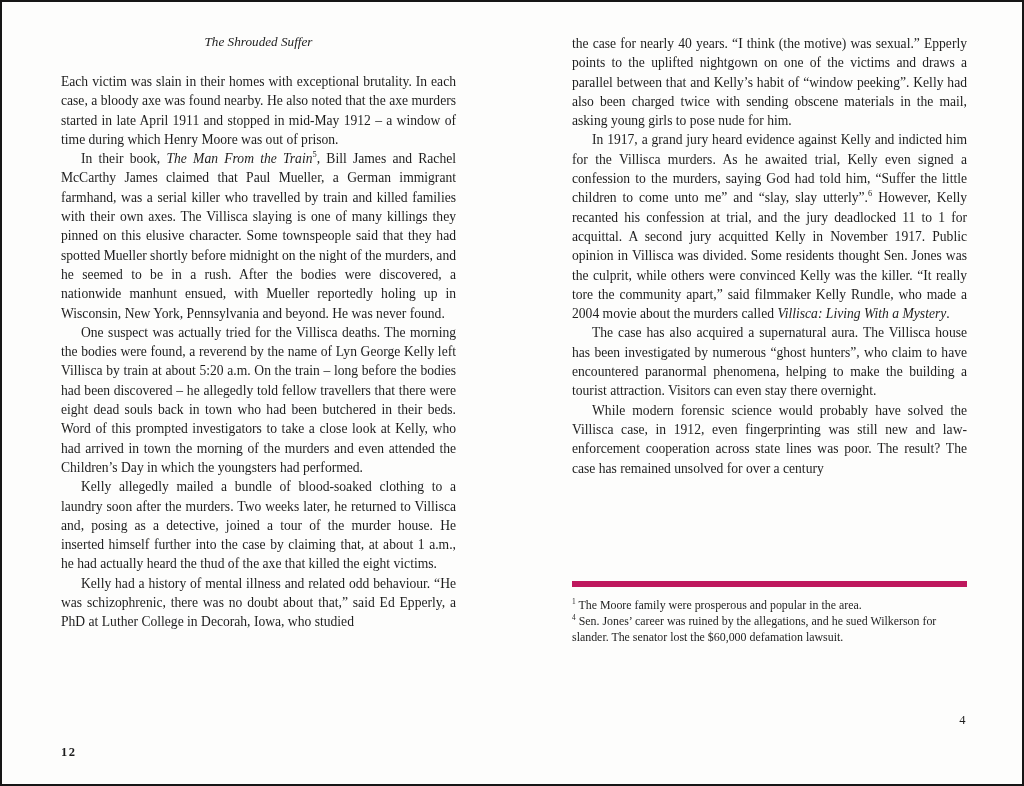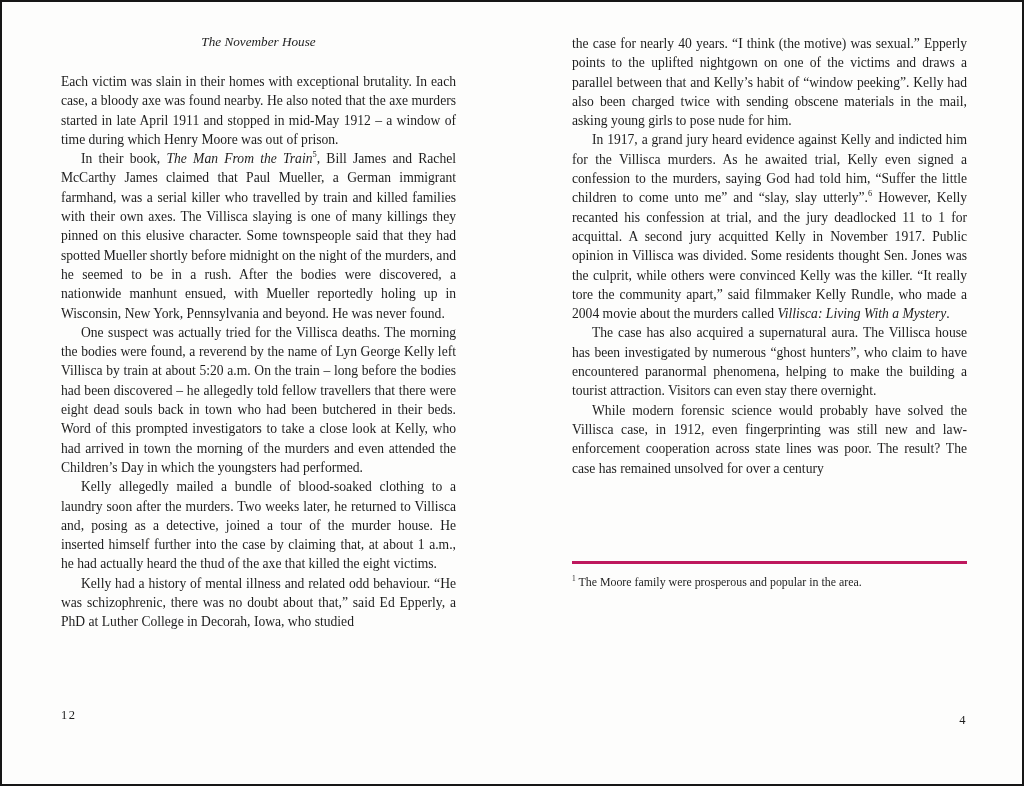--- a/index.html
+++ b/index.html
@@ -41,66 +41,67 @@
   .body-text p.indent { text-indent: 20px; }
   .body-text em { }
   .body-text sup, .footnote sup {
     font-size: 0.62em;
     vertical-align: super;
     line-height: 0;
   }
   .footnotes {
     position: absolute;
     left: 570px;
-    top: 559px;
+    top: 579px;
     width: 395px;
-    border-top: 3px solid #be185d;
+    border-top: 6px solid #be185d;
     padding-top: 10px;
   }
   .footnote {
     font-size: 11.9px;
     line-height: 16.2px;
     text-align: left;
     color: #1f1f1f;
   }
   .page-number {
     position: absolute;
     font-size: 12.5px;
     letter-spacing: 1.5px;
     color: #1d1d1d;
   }
-  .page-number.left  { left: 59px;  top: 706px; }
+  .page-number.left  { left: 59px;  top: 743px; font-weight: bold; }
   .page-number.right { left: 570px; top: 711px; width: 395px; text-align: right; }
 </style>
 </head>
 <body>
 
 <div class="spread">
 
   <div class="page-col left">
-    <div class="running-head">The November House</div>
+    <div class="running-head">The Shrouded Suffer</div>
     <div class="body-text">
         <p><span>Each victim was slain in their homes with exceptional brutality. In each case, a bloody axe was found nearby. He also noted that the axe murders started in late April 1911 and stopped in mid-May 1912 – a window of time during which Henry Moore was out of prison.</span></p>
         <p class="indent"><span>In their book, </span><em>The Man From the Train</em><sup>5</sup><span>, Bill James and Rachel McCarthy James claimed that Paul Mueller, a German immigrant farmhand, was a serial killer who travelled by train and killed families with their own axes. The Villisca slaying is one of many killings they pinned on this elusive character. Some townspeople said that they had spotted Mueller shortly before midnight on the night of the murders, and he seemed to be in a rush. After the bodies were discovered, a nationwide manhunt ensued, with Mueller reportedly holing up in Wisconsin, New York, Pennsylvania and beyond. He was never found.</span></p>
         <p class="indent"><span>One suspect was actually tried for the Villisca deaths. The morning the bodies were found, a reverend by the name of Lyn George Kelly left Villisca by train at about 5:20 a.m. On the train – long before the bodies had been discovered – he allegedly told fellow travellers that there were eight dead souls back in town who had been butchered in their beds. Word of this prompted investigators to take a close look at Kelly, who had arrived in town the morning of the murders and even attended the Children’s Day in which the youngsters had performed.</span></p>
         <p class="indent"><span>Kelly allegedly mailed a bundle of blood-soaked clothing to a laundry soon after the murders. Two weeks later, he returned to Villisca and, posing as a detective, joined a tour of the murder house. He inserted himself further into the case by claiming that, at about 1 a.m., he had actually heard the thud of the axe that killed the eight victims.</span></p>
         <p class="indent"><span>Kelly had a history of mental illness and related odd behaviour. “He was schizophrenic, there was no doubt about that,” said Ed Epperly, a PhD at Luther College in Decorah, Iowa, who studied</span></p>
       </div>
   </div>
 
   <div class="page-col right">
     <div class="body-text">
         <p><span>the case for nearly 40 years. “I think (the motive) was sexual.” Epperly points to the uplifted nightgown on one of the victims and draws a parallel between that and Kelly’s habit of “window peeking”. Kelly had also been charged twice with sending obscene materials in the mail, asking young girls to pose nude for him.</span></p>
         <p class="indent"><span>In 1917, a grand jury heard evidence against Kelly and indicted him for the Villisca murders. As he awaited trial, Kelly even signed a confession to the murders, saying God had told him, “Suffer the little children to come unto me” and “slay, slay utterly”.</span><sup>6</sup><span> However, Kelly recanted his confession at trial, and the jury deadlocked 11 to 1 for acquittal. A second jury acquitted Kelly in November 1917. Public opinion in Villisca was divided. Some residents thought Sen. Jones was the culprit, while others were convinced Kelly was the killer. “It really tore the community apart,” said filmmaker Kelly Rundle, who made a 2004 movie about the murders called </span><em>Villisca: Living With a Mystery</em><span>.</span></p>
         <p class="indent"><span>The case has also acquired a supernatural aura. The Villisca house has been investigated by numerous “ghost hunters”, who claim to have encountered paranormal phenomena, helping to make the building a tourist attraction. Visitors can even stay there overnight.</span></p>
         <p class="indent"><span>While modern forensic science would probably have solved the Villisca case, in 1912, even fingerprinting was still new and law-enforcement cooperation across state lines was poor. The result? The case has remained unsolved for over a century</span></p>
       </div>
   </div>
 
   <div class="footnotes">
       <p class="footnote"><sup>1</sup> The Moore family were prosperous and popular in the area.</p>
+      <p class="footnote"><sup>4</sup> Sen. Jones’ career was ruined by the allegations, and he sued Wilkerson for slander. The senator lost the $60,000 defamation lawsuit.</p>
     </div>
 
   <div class="page-number left">12</div>
 
   <div class="page-number right">4</div>
 
 </div>
 
 </body></html>

